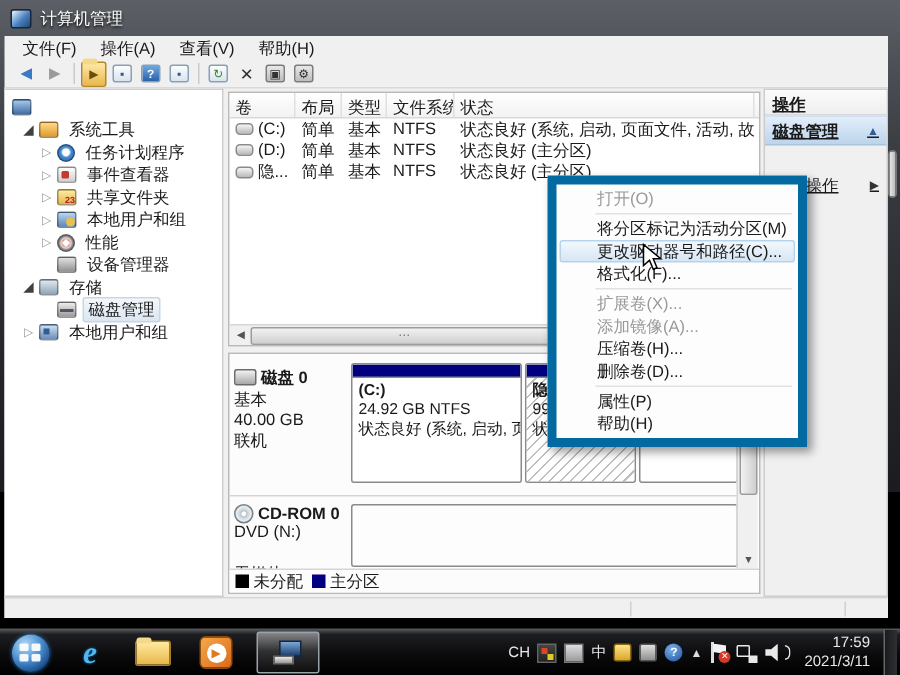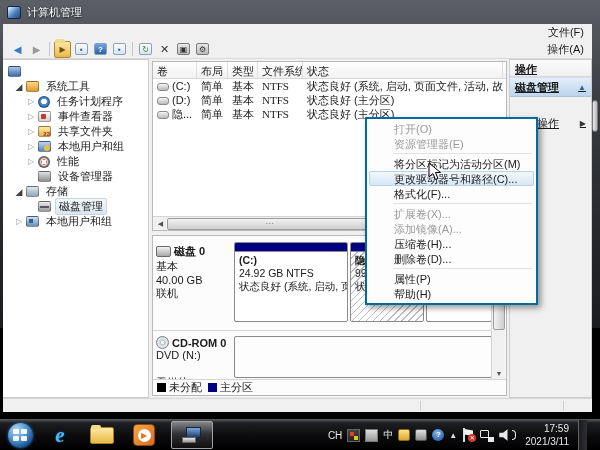--- a/index.html
+++ b/index.html
@@ -10,21 +10,21 @@
   #window { position:absolute; left:0; top:0; width:600px; height:328px;
     background:linear-gradient(#5c6066,#3a3d42 30%,#26282c 70%,#1b1c1f); }
   #titlebar { position:absolute; left:0; top:0; width:100%; height:24px; display:flex; align-items:center; padding-left:7px; }
   #titlebar .wicon { width:14px; height:13px; border-radius:2px; margin-right:6px;
     background:linear-gradient(135deg,#cfe3f7 10%,#4a80c0 55%,#23486e); border:1px solid #15273d; }
   #titlebar .ttext { color:#fff; text-shadow:0 1px 2px #000; font-size:11px; }
 
   #app { position:absolute; left:3px; top:24px; width:589px; height:388px; background:#f0f0f0; }
 
   
-  #menubar { position:absolute; left:0; top:0; width:100%; height:16px; display:flex; align-items:flex-end; padding-left:4px;flex-direction:column; }
+  #menubar { position:absolute; left:0; top:0; width:100%; height:16px; display:flex; align-items:center; padding-left:4px; }
   #menubar .mitem { padding:1px 8px; cursor:default; }
   
   #toolbar { position:absolute; left:0; top:16px; width:100%; height:19px; display:flex; align-items:center; padding-left:5px; border-bottom:1px solid #d9d9d9; }
   .tbtn { width:17px; height:16px; margin:0 1px; display:flex; align-items:center; justify-content:center; font-size:10px; }
   .tsep { width:1px; height:14px; background:#c9c9c9; margin:0 3px; }
   .g-back { color:#3a78c8; } .g-fwd { color:#9a9a9a; }
   .gi { width:13px; height:12px; border:1px solid #8aa0b4; border-radius:2px; display:flex; align-items:center; justify-content:center; font-size:8px; background:linear-gradient(#fdfdfd,#d8e4ee); color:#2d5a8a; }
   .gi.folder { background:linear-gradient(#ffe9a8,#e8b84a); border-color:#b4882a; color:#6b4e12; }
   .gi.help { background:linear-gradient(#6ea6e0,#2b62a8); color:#fff; font-weight:bold; }
   .gi.refresh { color:#2e8a2e; }
@@ -58,21 +58,21 @@
   .ic-services { background:linear-gradient(#cfe0f0,#6a8fb8); position:relative; }
   .ic-services::after { content:""; position:absolute; left:2px; top:2px; width:4px; height:4px; background:#2e5f94; }
 
   
   #center { position:absolute; left:146px; top:0; width:360px; height:100%; }
   #vollist { position:absolute; left:3px; top:2px; width:355px; height:170px; background:#fff; border:1px solid #b9b9b9; overflow:hidden; }
   .vhead { display:flex; height:17px; border-bottom:1px solid #d9d9d9; background:linear-gradient(#ffffff,#f2f2f2); }
   .vhead .hc { padding:2px 4px; border-right:1px solid #e0e0e0; overflow:hidden; white-space:nowrap; }
   .vrow { display:flex; height:14px; align-items:center; white-space:nowrap; }
   .vrow .c { padding:0 4px; overflow:hidden; flex:none; }
-  .w-vol{width:44px;} .w-lay{width:31px;} .w-typ{width:30px;} .w-fs{width:45px;font-family:Liberation Serif, serif;} .w-st{width:200px;}
+  .w-vol{width:44px;} .w-lay{width:31px;} .w-typ{width:30px;} .w-fs{width:45px;} .w-st{width:200px;}
   .vol-icon { display:inline-block; width:12px; height:8px; border-radius:3px; background:linear-gradient(#f5f5f5,#b9b9b9); border:1px solid #8a8a8a; margin-right:3px; vertical-align:-1px; }
   
   .hscroll { position:absolute; left:0; bottom:0; width:100%; height:14px; background:#f0f0f0; border-top:1px solid #d5d5d5; }
   .harrow { position:absolute; top:1px; width:13px; height:12px; color:#555; font-size:7px; text-align:center; line-height:12px; }
   .hthumb { position:absolute; left:14px; top:1px; width:206px; height:12px; background:linear-gradient(#f2f2f2,#cfcfcf); border:1px solid #9d9d9d; border-radius:2px; color:#777; font-size:8px; text-align:center; line-height:10px; letter-spacing:1px; }
 
   
   #diskpane { position:absolute; left:3px; top:176px; width:355px; height:161px; background:#fcfcfc; border:1px solid #b9b9b9; }
   .band-info { position:absolute; left:3px; width:76px; }
   .band-info .bn { font-weight:bold; display:flex; align-items:center; gap:3px; }
@@ -99,21 +99,21 @@
   .arow.more { font-weight:normal;margin-top:16px; } .arow.more .caret { color:#333; }
 
   
   #statusbar { position:absolute; left:0; top:374px; width:100%; height:14px; border-top:1px solid #d5d5d5; background:#f0f0f0; }
   .ssep { position:absolute; top:2px; width:1px; height:10px; background:#d0d0d0; }
 
   
   #edge-thumb { position:absolute; left:592px; top:100px; width:6px; height:32px; background:linear-gradient(90deg,#e8e8e8,#b8b8b8); border-radius:3px; border:1px solid #777; }
 
   
-  #ctxmenu { position:absolute; left:365px; top:117px; width:173px; background:#fdfdfd; border:2px solid #0369a1; box-shadow:3px 3px 6px rgba(0,0,0,.4); padding:2px; z-index:50; }
+  #ctxmenu { position:absolute; left:365px; top:117px; width:173px; background:#fdfdfd; border:6px solid #0369a1; box-shadow:3px 3px 6px rgba(0,0,0,.4); padding:2px; z-index:50; }
   .mi { height:15px; line-height:15px; padding-left:24px; white-space:nowrap; border:1px solid transparent; border-radius:2px; }
   .mi.disabled { color:#9a9a9a; }
   .mi.hot { background:linear-gradient(#f3f8fd,#d7e6f5); border-color:#b6d3ee; }
   .msep { height:1px; background:#e2e2e2; margin:2px 2px 2px 24px; }
 
   
   #cursor { position:absolute; left:428px; top:162px; z-index:99; }
 
   
   #taskbar { position:absolute; left:0; top:419px; width:600px; height:31px;
@@ -125,21 +125,21 @@
   .ie-e { color:#4db8f0; font-size:21px; font-weight:bold; font-style:italic; font-family:"Liberation Serif",serif; text-shadow:0 0 2px #1a6aa8; }
   .folder { width:24px; height:17px; background:linear-gradient(#ffe9a0,#e8b84a); border-radius:2px; position:relative; border:1px solid #a87f26; }
   .folder::before { content:""; position:absolute; left:0; top:-3px; width:10px; height:4px; background:#f5d98a; border-radius:2px 2px 0 0; }
   .wmp { width:22px; height:22px; border-radius:4px; background:linear-gradient(135deg,#f5a84a,#d96a1a); display:flex; align-items:center; justify-content:center; border:1px solid #8a4a10; }
   .wmp .pc { width:13px; height:13px; border-radius:50%; background:#fff; color:#e07a20; font-size:8px; display:flex; align-items:center; justify-content:center; }
   .appbtn { width:42px; height:28px; margin-left:12px; border:1px solid #9aa2aa; border-radius:2px;
     background:linear-gradient(rgba(255,255,255,.45),rgba(255,255,255,.15) 45%,rgba(255,255,255,.05)); display:flex; align-items:center; justify-content:center; flex:none; }
   .mgmt-icon { width:20px; height:16px; position:relative; }
   .mgmt-icon .scr { position:absolute; left:4px; top:0; width:15px; height:11px; background:linear-gradient(#7ba7d7,#1d3f6e); border:1px solid #0e2844; }
   .mgmt-icon .base { position:absolute; left:0; bottom:0; width:14px; height:6px; background:linear-gradient(#e8e8e8,#9a9a9a); border:1px solid #666; }
-  #tray { margin-left:auto; display:flex; align-items:center; gap:5px; color:#e8e8e8; font-size:10px; padding-right:13px; }
+  #tray { margin-left:auto; display:flex; align-items:center; gap:5px; color:#e8e8e8; font-size:10px; padding-right:2px; }
   .tico { width:13px; height:13px; flex:none; }
   .ime1 { background:linear-gradient(#444,#222); border:1px solid #666; position:relative; }
   .ime1::after { content:""; position:absolute; left:2px; top:2px; width:4px; height:4px; background:#d42; box-shadow:4px 4px 0 #dc2; }
   .ime2 { background:linear-gradient(#ddd,#999); border:1px solid #777; }
   .t-yellow { background:linear-gradient(#ffe28a,#d9a82a); border-radius:2px; border:1px solid #8a6a10; width:12px; height:12px; }
   .t-gray { background:linear-gradient(#e0e0e0,#909090); border-radius:2px; border:1px solid #555; width:12px; height:12px; }
   .t-help { width:12px; height:12px; border-radius:50%; background:radial-gradient(circle at 40% 30%,#7ab0e8,#1d4f9c); color:#fff; font-size:8px; font-weight:bold; text-align:center; line-height:12px; }
   .t-up { color:#ddd; font-size:8px; }
   .t-flag { position:relative; width:13px; height:14px; }
   .t-flag .pole { position:absolute; left:1px; top:0; width:1.5px; height:14px; background:#ddd; }
@@ -368,21 +368,20 @@
       <span class="ssep" style="left:417px;"></span>
       <span class="ssep" style="left:560px;"></span>
     </div>
   </div>
 
   <div id="edge-thumb"></div>
 </div>
 
 <div id="ctxmenu">
   <div class="mi disabled">打开(O)</div>
-  <div class="mi disabled">资源管理器(E)</div>
   <div class="msep"></div>
   <div class="mi">将分区标记为活动分区(M)</div>
   <div class="mi hot">更改驱动器号和路径(C)...</div>
   <div class="mi">格式化(F)...</div>
   <div class="msep"></div>
   <div class="mi disabled">扩展卷(X)...</div>
   <div class="mi disabled">添加镜像(A)...</div>
   <div class="mi">压缩卷(H)...</div>
   <div class="mi">删除卷(D)...</div>
   <div class="msep"></div>

